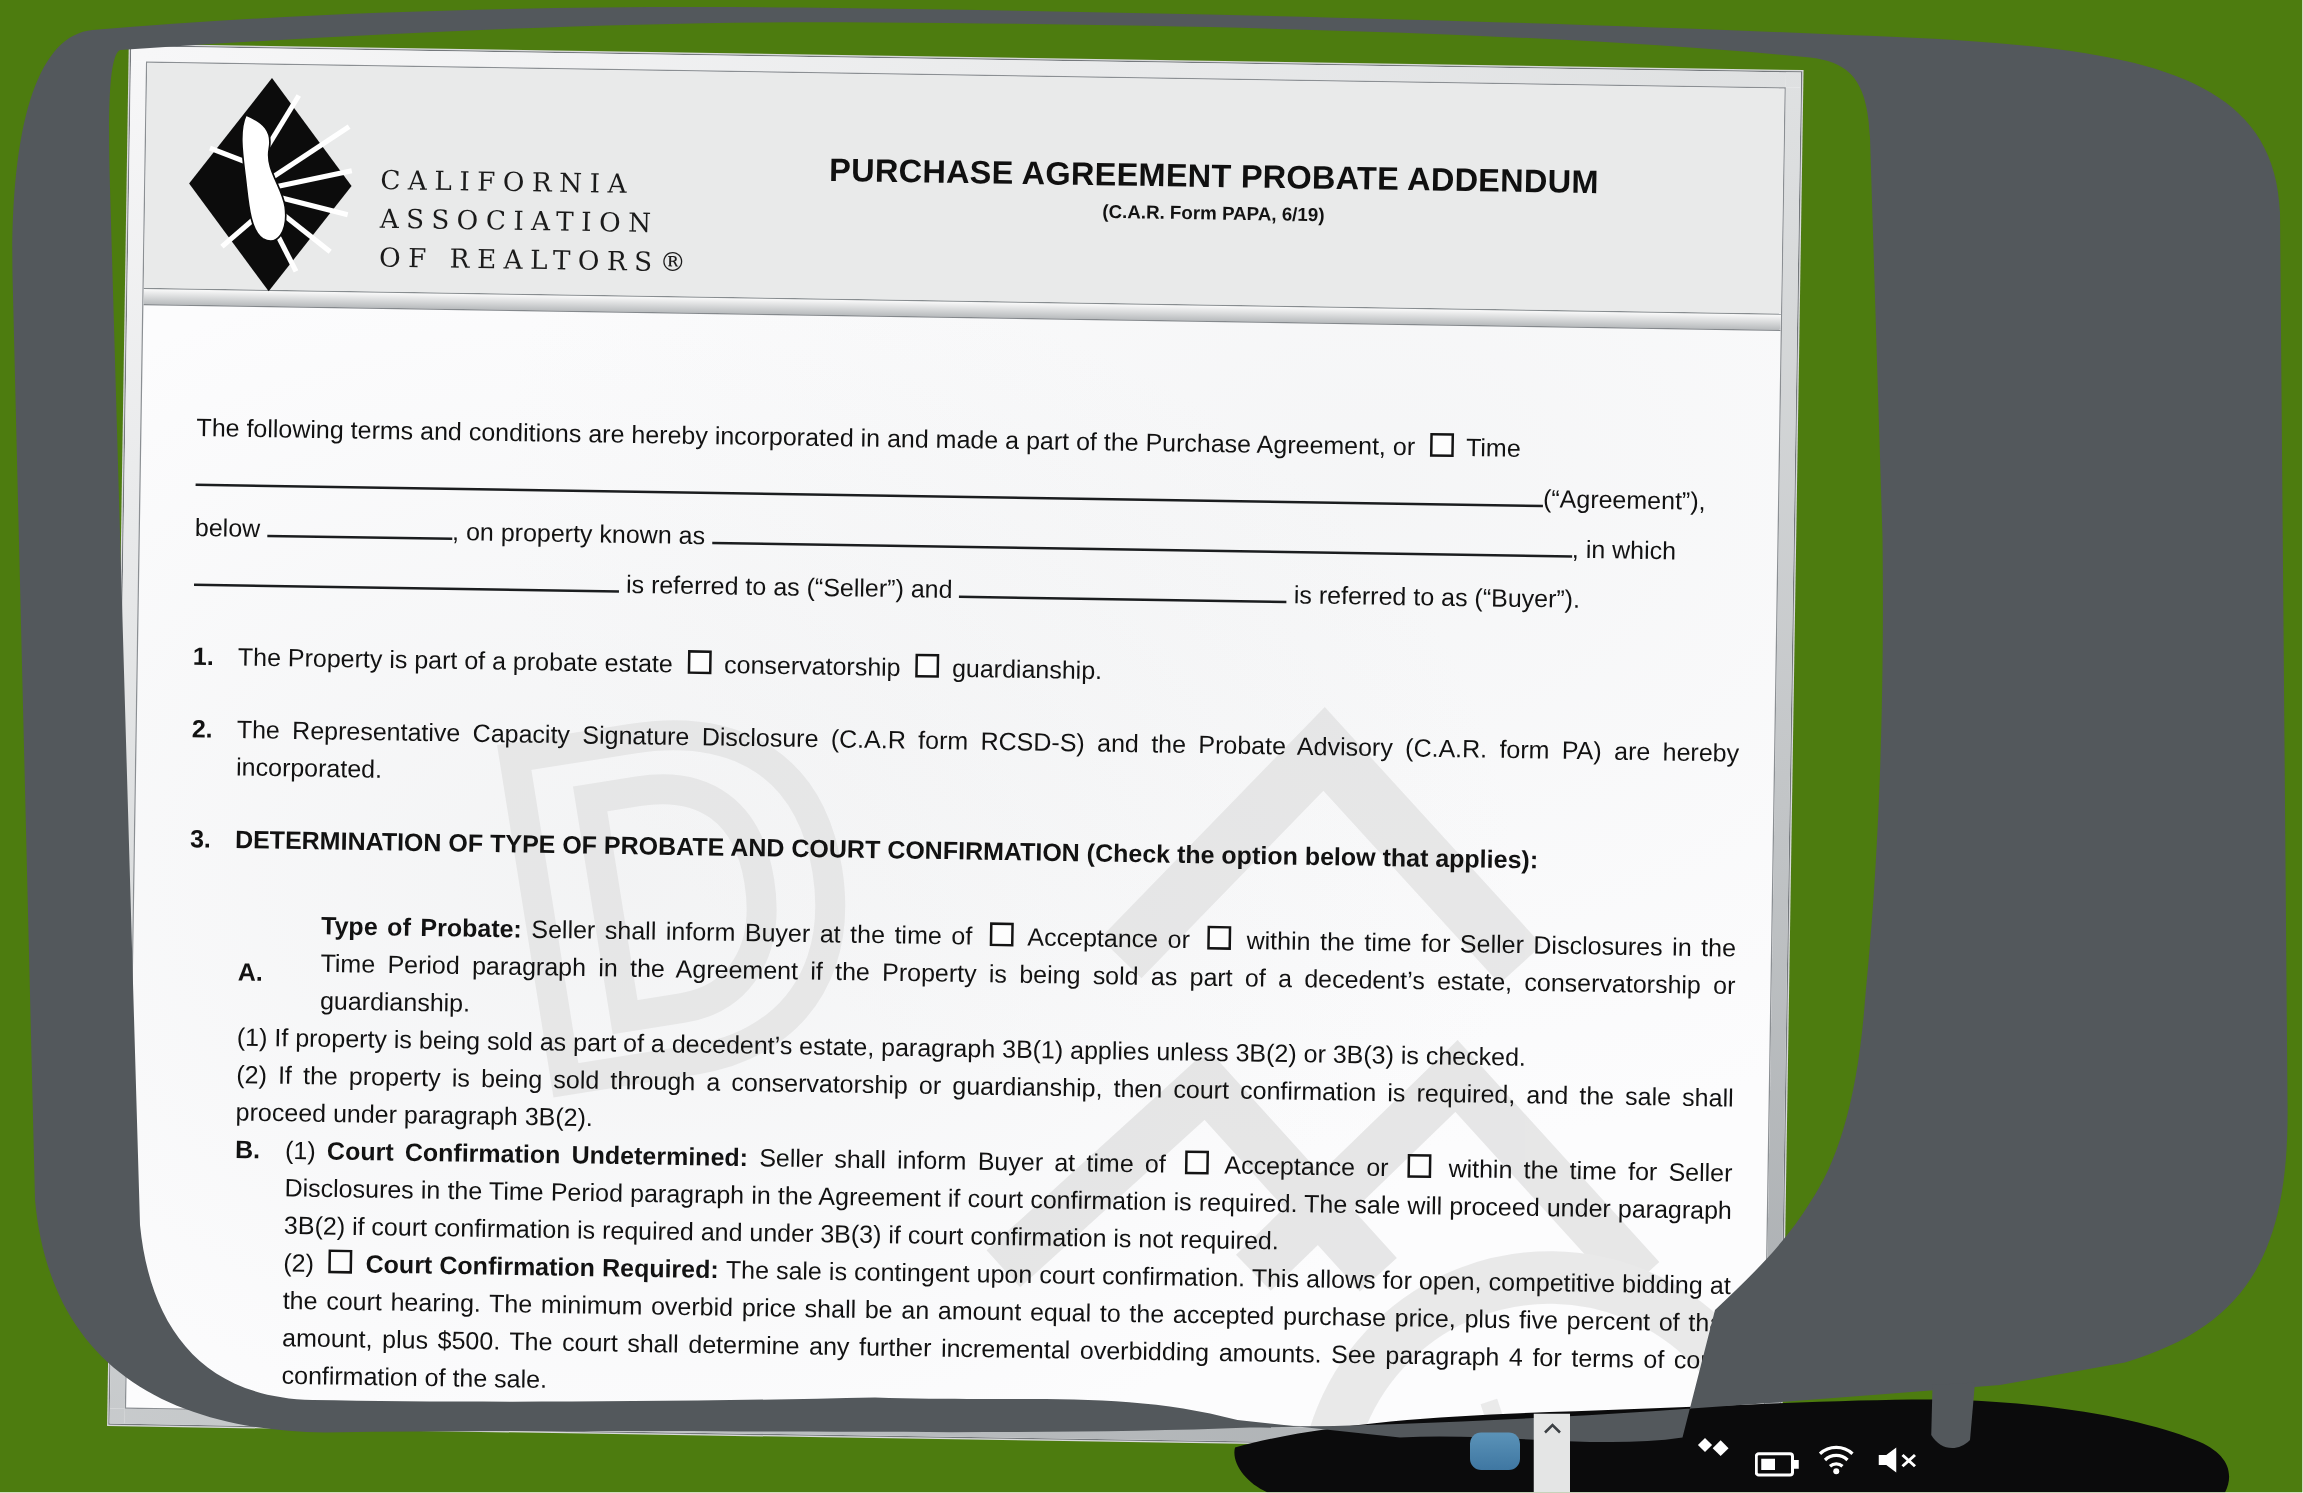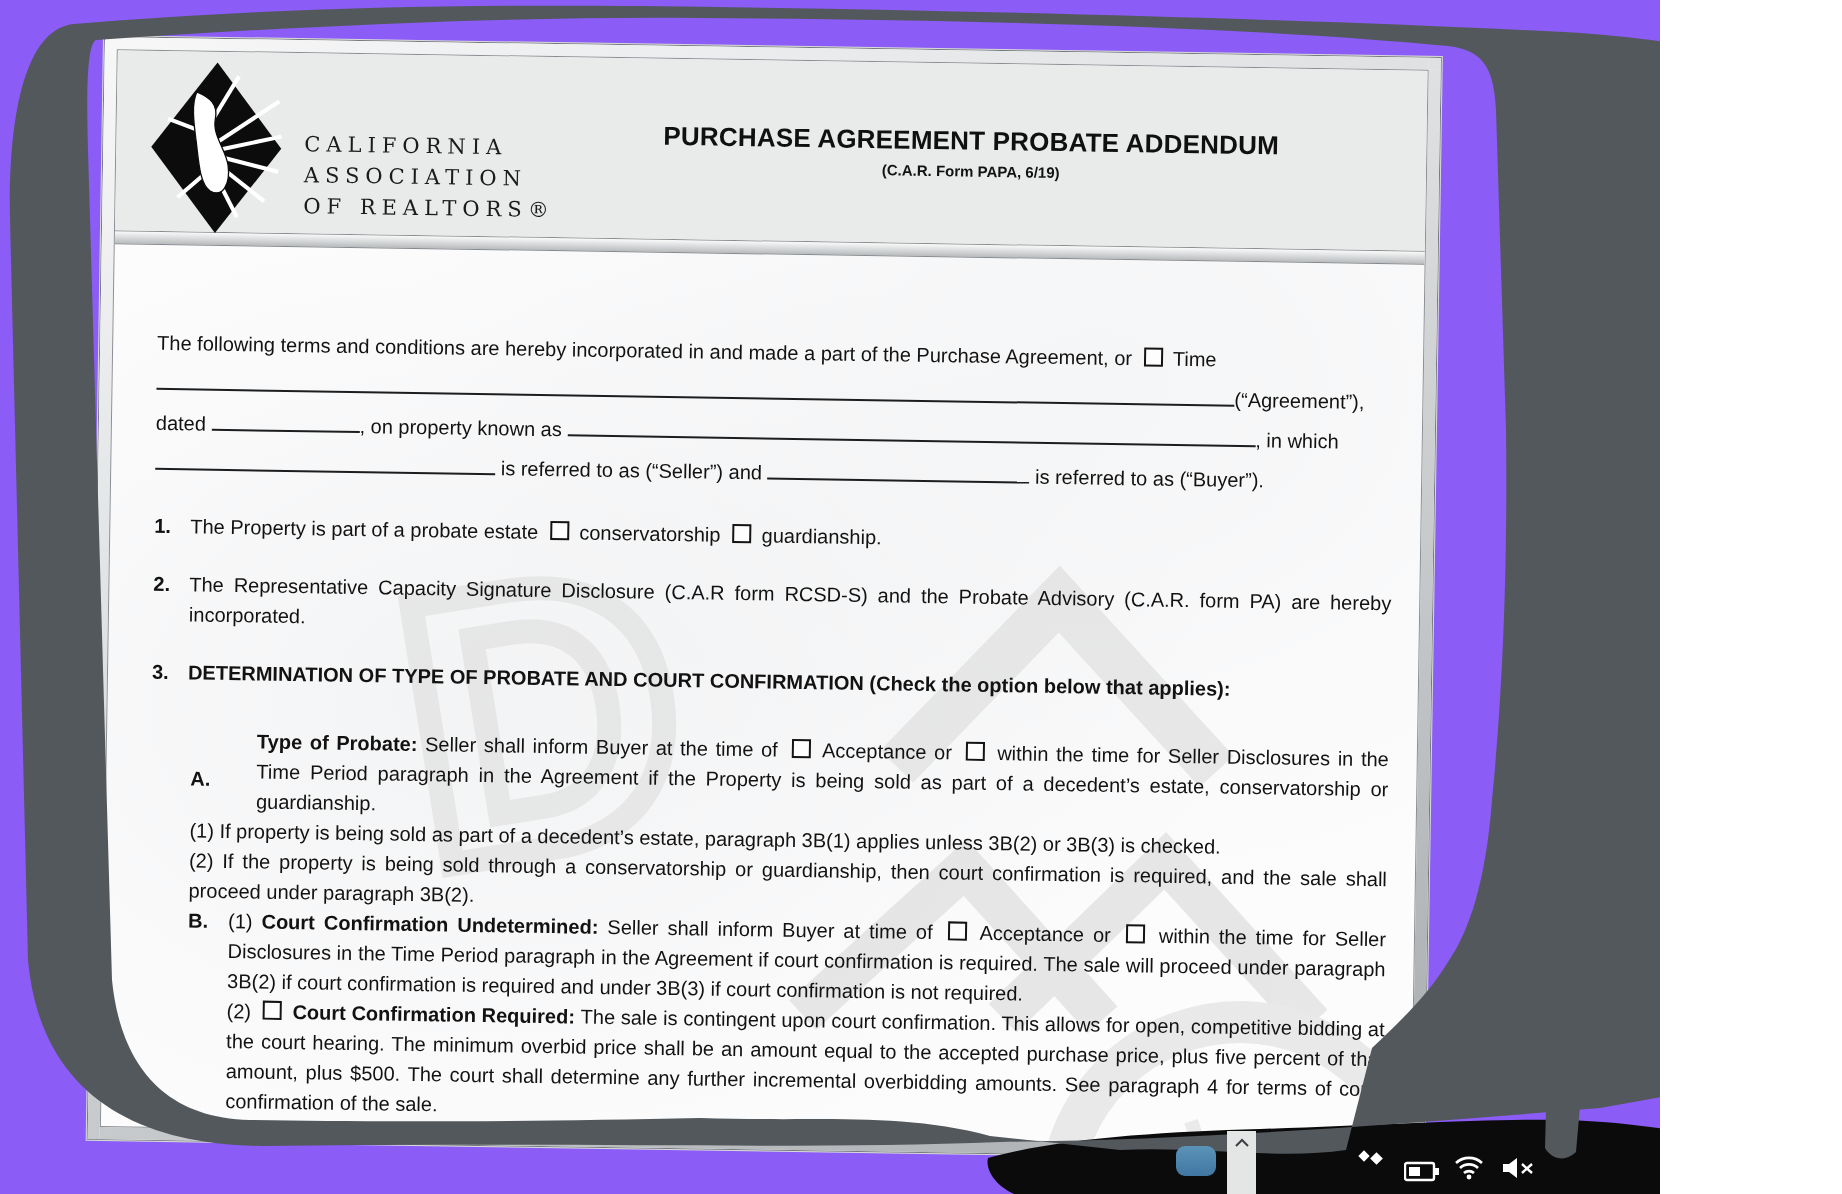--- a/index.html
+++ b/index.html
@@ -1,16 +1,16 @@
 <!DOCTYPE html>
 <html><head>
 <meta charset="utf-8">
 <style>
   html,body{margin:0;padding:0;}
-  .stage{position:relative;width:1660px;height:1194px;background:#8b5cf6;overflow:hidden;
+  .stage{position:relative;width:1842px;height:1194px;background:#4d7c0f;overflow:hidden;
          font-family:"Liberation Sans",sans-serif;color:#121212;}
   
   .page{position:absolute;left:104px;top:36px;width:1336px;height:1102px;
         transform:rotate(0.9deg);transform-origin:0 0;
         background:#fbfbfc;border:1px solid #75797d;z-index:1;
         box-shadow:0 0 0 1px #d9dadb;}
   .page-frame{position:absolute;inset:0;border:12px solid transparent;
         border-image:linear-gradient(155deg,#f7f7f8 0%,#dcdedf 40%,#a8acaf 100%) 1;}
   .page-inner{position:absolute;inset:0;border:1px solid #8b8f93;background:
         radial-gradient(ellipse at 30% 60%, rgba(225,227,228,.35), rgba(255,255,255,0) 55%),
@@ -110,21 +110,21 @@
                 <line x1="1160" y1="880" x2="1090" y2="680"></line>
                 <line x1="1060" y1="880" x2="880" y2="740"></line>
               </g>
             </g>
           </svg>
 
           <div class="content">
 
             <div class="iline"><span>The following terms and conditions are hereby incorporated in and made a part of the Purchase Agreement, or </span><span class="cb"></span><span> Time</span></div>
             <div class="iline"><span class="blank" style="width: 1078px;"></span><span>(“Agreement”),</span></div>
-            <div class="iline"><span>dated </span><span class="blank" style="width: 148px;"></span><span>, on property known as </span><span class="blank" style="width: 688px;"></span><span>, in which</span></div>
+            <div class="iline"><span>below </span><span class="blank" style="width: 148px;"></span><span>, on property known as </span><span class="blank" style="width: 688px;"></span><span>, in which</span></div>
             <div class="iline"><span class="blank" style="width: 340px;"></span><span> is referred to as (“Seller”) and </span><span class="blank" style="width: 262px;"></span><span> is referred to as (“Buyer”).</span></div>
 
             <div class="item">
               <span class="num">1.</span>
               <p><span>The Property is part of a probate estate </span><span class="cb"></span><span> conservatorship </span><span class="cb"></span><span> guardianship.</span></p>
             </div>
 
             <div class="item">
               <span class="num">2.</span>
               <p class="j"><span>The Representative Capacity Signature Disclosure (C.A.R form RCSD-S) and the Probate Advisory (C.A.R. form PA) are hereby incorporated.</span></p>

